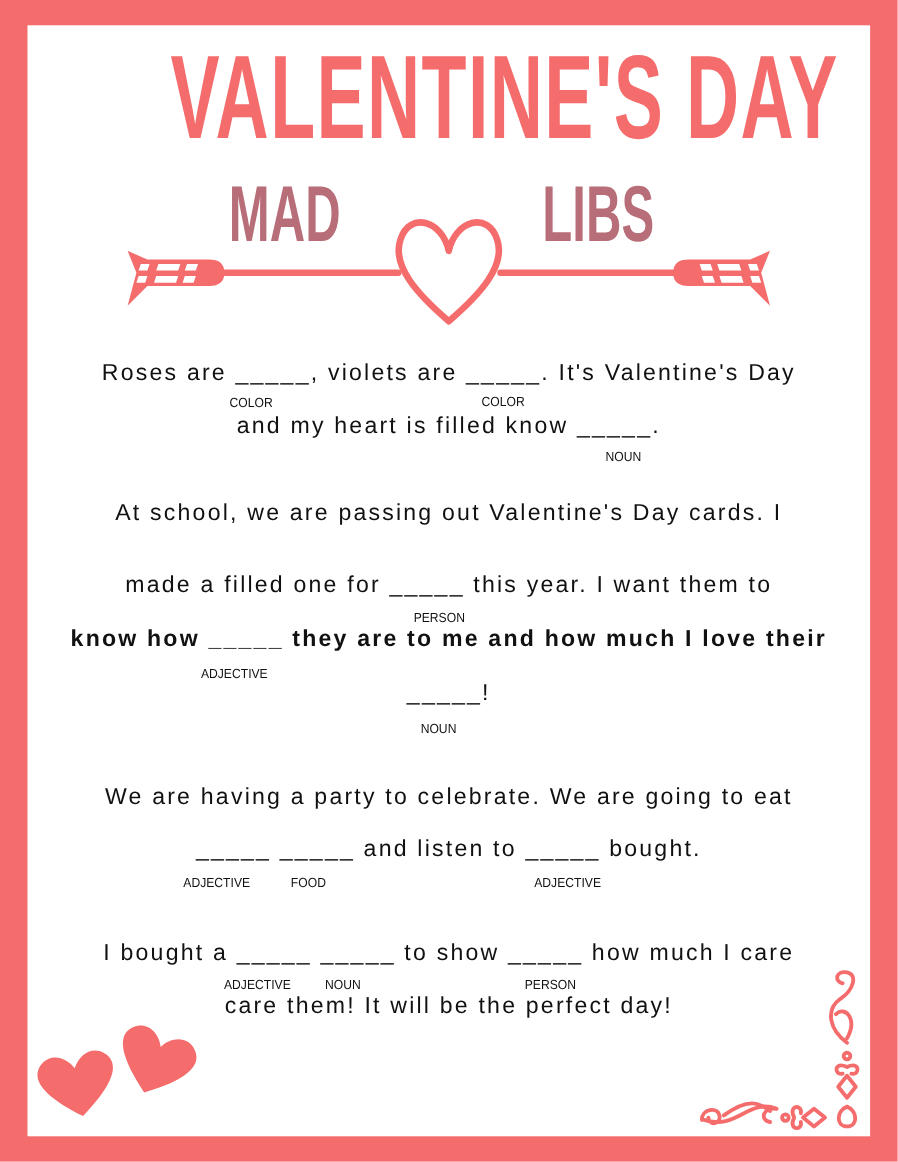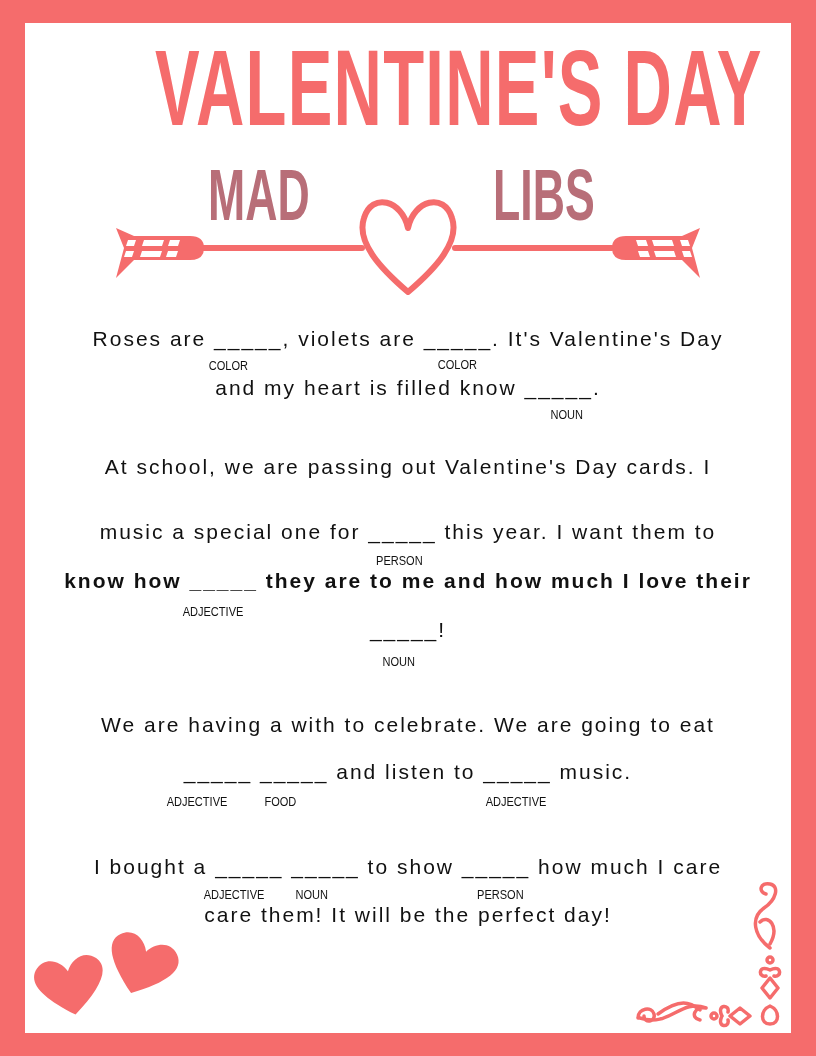--- a/index.html
+++ b/index.html
@@ -80,29 +80,29 @@
   </g>
 </svg>
 
 <div class="line" style="top:327px;">Roses are _____, violets are _____. It's Valentine's Day</div>
 <div class="lbl" style="left:207px; top:359px;">COLOR</div>
 <div class="lbl" style="left:436px; top:358px;">COLOR</div>
 <div class="line" style="top:376px;">and my heart is filled know _____.</div>
 <div class="lbl" style="left:549px; top:408px;">NOUN</div>
 
 <div class="line" style="top:455px;">At school, we are passing out Valentine's Day cards. I</div>
-<div class="line" style="top:520px;">music a special one for  _____ this year. I want them to</div>
+<div class="line" style="top:520px;">made a filled one for  _____ this year. I want them to</div>
 <div class="lbl" style="left:374px; top:554px;">PERSON</div>
 <div class="line" style="top:569px;font-weight:bold;">know how _____ they are to me and how much I love their</div>
 <div class="lbl" style="left:180px; top:605px;">ADJECTIVE</div>
 <div class="line" style="top:618px;">_____!</div>
 <div class="lbl" style="left:381px; top:655px;">NOUN</div>
 
-<div class="line" style="top:713px;">We are having a with to celebrate. We are going to eat</div>
-<div class="line" style="top:760px;">_____ _____ and listen to _____ music.</div>
+<div class="line" style="top:713px;">We are having a party to celebrate. We are going to eat</div>
+<div class="line" style="top:760px;">_____ _____ and listen to _____ bought.</div>
 <div class="lbl" style="left:164px; top:795px;">ADJECTIVE</div>
 <div class="lbl" style="left:263px; top:795px;">FOOD</div>
 <div class="lbl" style="left:483px; top:795px;">ADJECTIVE</div>
 
 <div class="line" style="top:855px;">I bought a _____ _____ to show _____ how much I care</div>
 <div class="lbl" style="left:201px; top:888px;">ADJECTIVE</div>
 <div class="lbl" style="left:294px; top:888px;">NOUN</div>
 <div class="lbl" style="left:475px; top:888px;">PERSON</div>
 <div class="line" style="top:903px;">care them! It will be the perfect day!</div>
 

